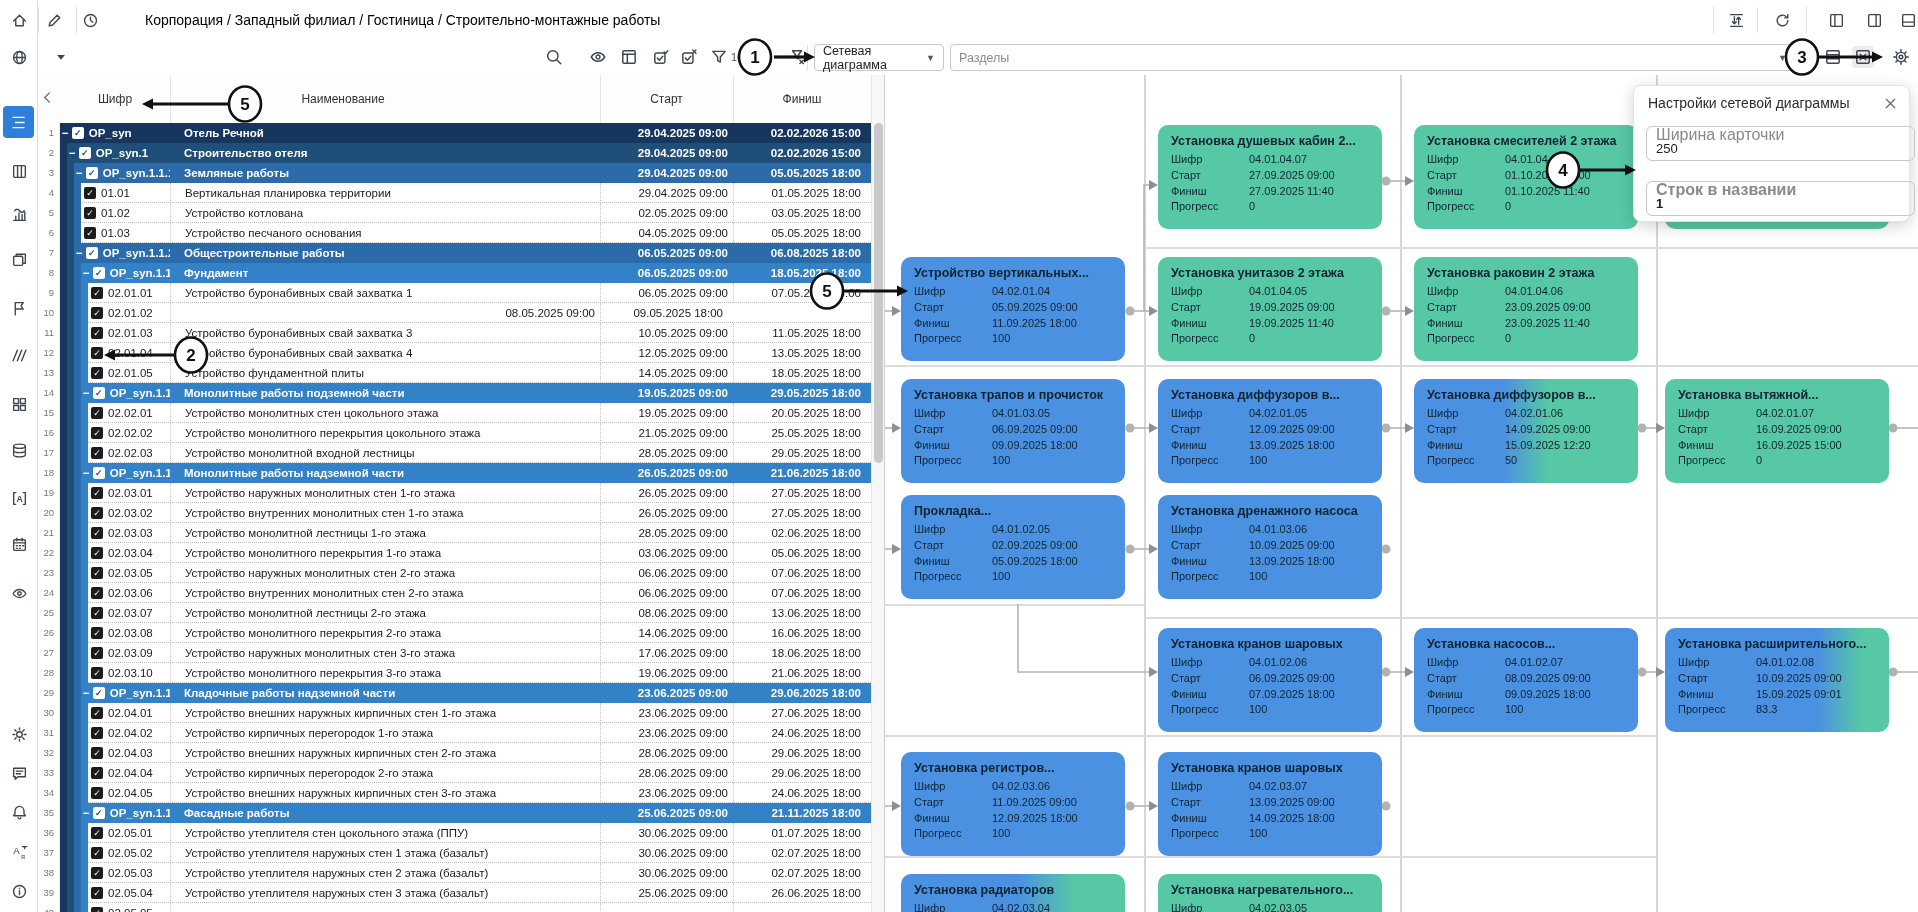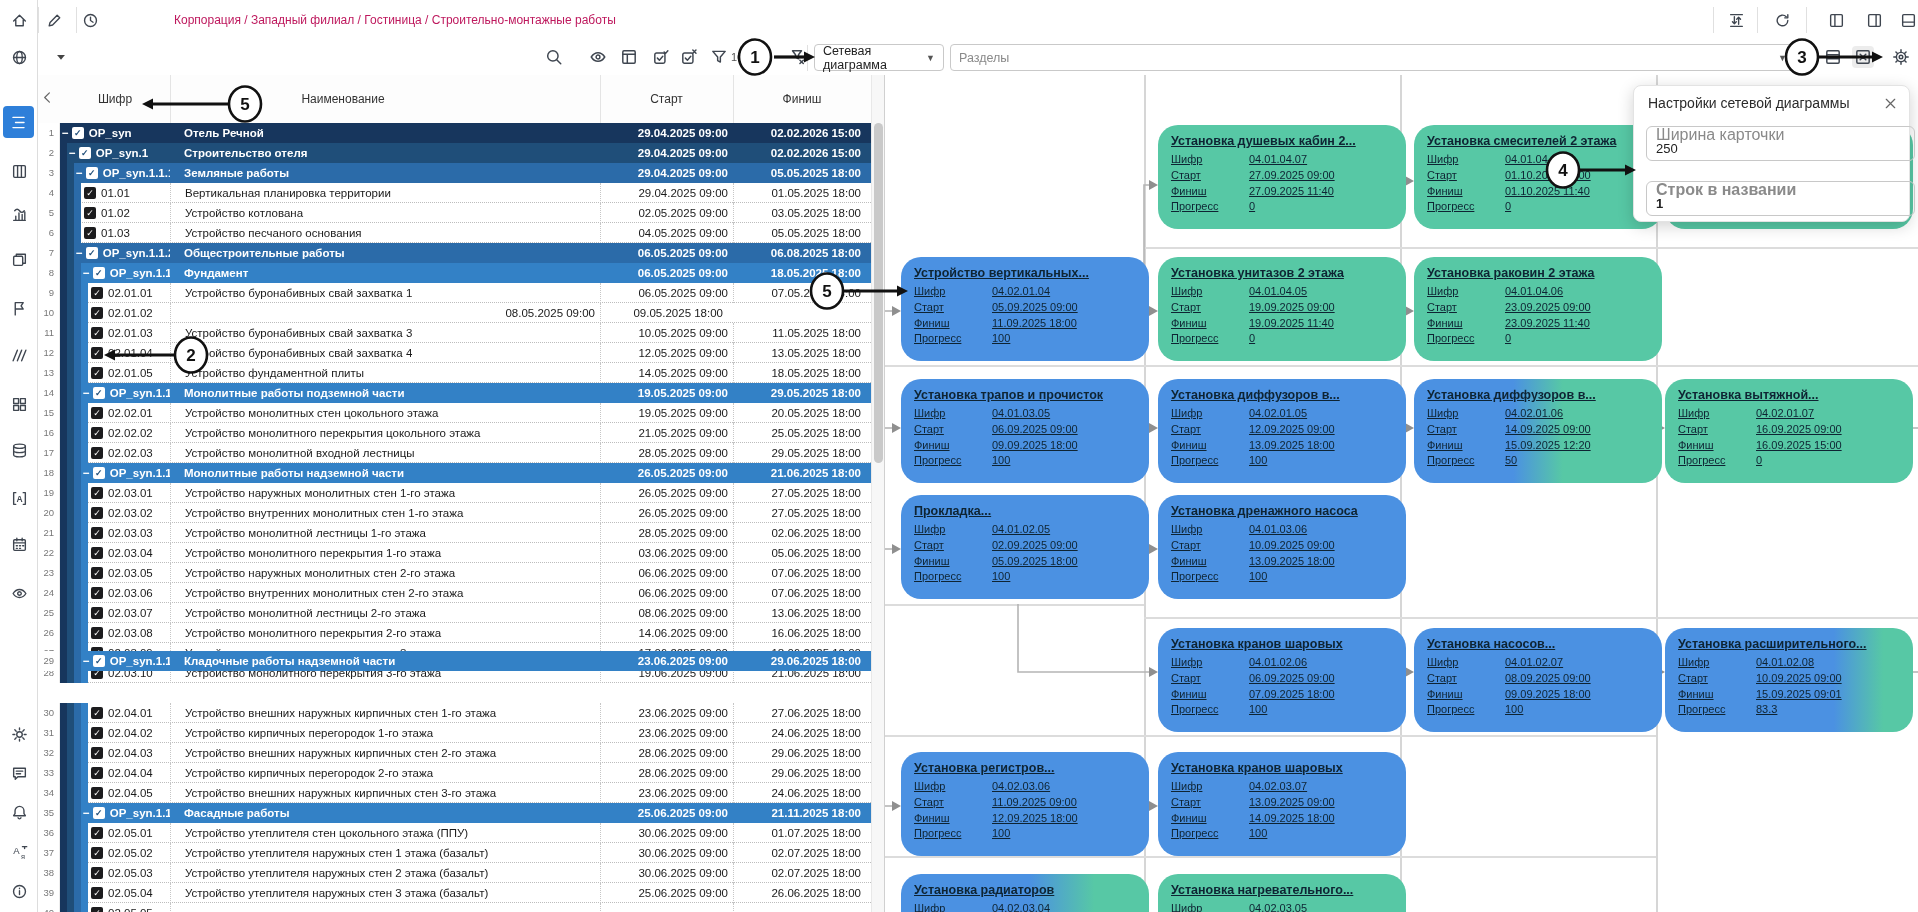--- a/index.html
+++ b/index.html
@@ -5,21 +5,21 @@
   html,body{margin:0;padding:0;background:#fff;font-family:"Liberation Sans",sans-serif;}
   #app{position:relative;width:1918px;height:912px;overflow:hidden;background:#fff;}
   .abs{position:absolute;}
   
   #sidebar{left:0;top:0;width:37px;height:912px;border-right:1px solid #ddd;background:#fff;z-index:5;}
   .sb-ic{position:absolute;left:9px;width:20px;height:20px;display:flex;align-items:center;justify-content:center;}
   #sb-sel{position:absolute;left:3px;width:31px;height:32px;background:#2e7fd9;border-radius:4px;display:flex;align-items:center;justify-content:center;}
   #topbar{left:37px;top:0;width:1881px;height:40px;border-bottom:1px solid #ddd;background:#fff;}
   #toolbar2{left:37px;top:40px;width:1881px;height:35px;border-bottom:1px solid #d9d9d9;background:#fff;}
   .vsep{position:absolute;top:7px;width:1px;height:26px;background:#e0e0e0;}
-  #breadcrumb{position:absolute;left:108px;top:0;height:40px;line-height:40px;font-size:12px;color:#be185d;margin-left:29px;}
+  #breadcrumb{position:absolute;left:108px;top:0;height:40px;line-height:40px;font-size:14px;color:#000000;}
   .tb-ic{position:absolute;top:10px;width:20px;height:20px;display:flex;align-items:center;justify-content:center;cursor:pointer;}
   .tb2-ic{position:absolute;top:46px;width:22px;height:22px;display:flex;align-items:center;justify-content:center;cursor:pointer;}
   #badges{position:absolute;left:85px;top:44px;height:27px;display:flex;align-items:center;gap:6px;}
   .badge{background:#2e7cd6;color:#fff;font-size:11.5px;font-weight:700;padding:3px 7px;border-radius:3px;white-space:nowrap;}
   #plan-title{font-size:13px;color:#111;margin-left:4px;white-space:nowrap;}
   #filter-count{position:absolute;left:731px;top:51px;font-size:11px;color:#555;}
   .selbox{position:absolute;top:44px;height:27px;border:1px solid #c9c9c9;border-radius:4px;background:#fff;display:flex;align-items:center;font-size:12.5px;color:#222;box-sizing:border-box;padding:0 8px;}
   .selbox .car{margin-left:auto;color:#555;font-size:9px;}
   
   #grid{left:37px;top:75px;width:847px;height:837px;background:#fff;overflow:hidden;}
@@ -42,21 +42,21 @@
   .c3{padding-left:14px;}
   .c4,.c5{text-align:right;}
   .c4{padding-right:5px;}
   .c5{padding-right:10px;}
   #vscroll{position:absolute;left:834px;top:0;width:13px;height:837px;background:#f7f7f7;border-left:1px solid #e8e8e8;}
   #vthumb{position:absolute;left:2px;top:48px;width:9px;height:340px;background:#c9c9c9;border-radius:5px;cursor:pointer;}
   
   #diag{left:884px;top:75px;width:1034px;height:837px;background:#fff;overflow:hidden;border-left:1px solid #d0d0d0;}
   .vl{position:absolute;top:0;width:2px;height:837px;background:#d6d6d6;}
   .hlz{position:absolute;height:2px;background:#dcdcdc;}
-  .card{position:absolute;width:248px;height:104px;border-radius:20px;color:#0e2433;overflow:hidden;z-index:2;cursor:pointer;text-decoration:underline;}
+  .card{position:absolute;width:224px;height:104px;border-radius:10px;color:#0e2433;overflow:hidden;z-index:2;cursor:pointer;}
   .card .ttl{font-weight:700;font-size:12.5px;padding:9px 13px 4px;white-space:nowrap;overflow:hidden;}
   .fr{display:flex;font-size:11px;line-height:15.8px;padding:0 13px;}
   .fl{width:78px;flex:none;}
   .fv{white-space:nowrap;}
   
   #settings-panel{left:1633px;top:85px;width:275px;height:135px;background:#fff;border:1px solid #e3e3e3;border-radius:8px;box-shadow:0 4px 16px rgba(0,0,0,.18);z-index:10;}
   .sp-title{position:absolute;left:14px;top:9px;font-size:14px;color:#2b2b2b;}
   .sp-close{position:absolute;right:10px;top:8px;width:18px;height:18px;cursor:pointer;display:flex;align-items:center;justify-content:center;}
   .sp-field{position:absolute;left:12px;width:249px;height:31px;border:1px solid #c8c8c8;border-radius:6px;padding:2px 9px 0;cursor:text;}
   .sp-field label{display:block;font-size:16px;color:#8a8a8a;line-height:12px;}
@@ -703,21 +703,21 @@
             <span class="stripe" style="background:#1f4e79"></span>
             <span class="stripe" style="background:#2b6ba9"></span>
             <span class="stripe" style="background:#3381c6"></span>
             <span class="cb cb-l">✓</span>
             <span class="code">02.03.10</span>
           </div>
           <div class="c c3">Устройство монолитного перекрытия 3-го этажа</div>
           <div class="c c4">19.06.2025 09:00</div>
           <div class="c c5">21.06.2025 18:00</div>
         </div>
-        <div class="row group" style="top: 576px; --g: #3381c6;">
+        <div class="row group" style="top: 608px; --g: #3381c6;">
           <div class="c0">29</div>
           <div class="c c2">
             <span class="stripe" style="background:#17365d"></span>
             <span class="stripe" style="background:#1f4e79"></span>
             <span class="stripe" style="background:#2b6ba9"></span>
             <b class="mn">−</b>
             <span class="cb cb-g">✓</span>
             <span class="code">OP_syn.1.1.2.1.2.04</span>
           </div>
           <div class="c c3">Кладочные работы надземной части</div>

